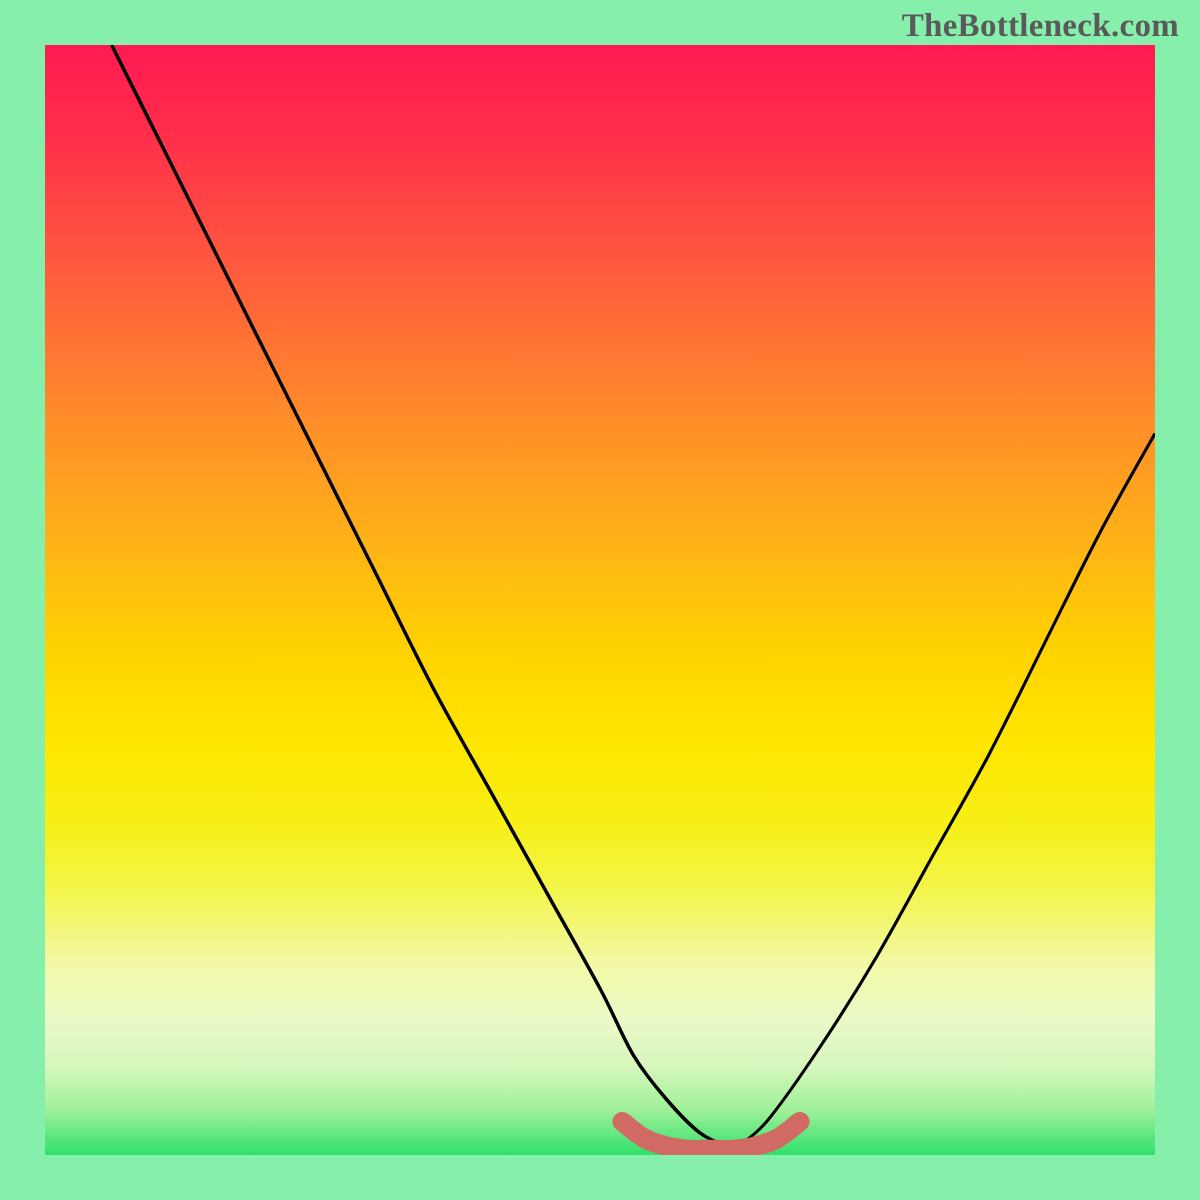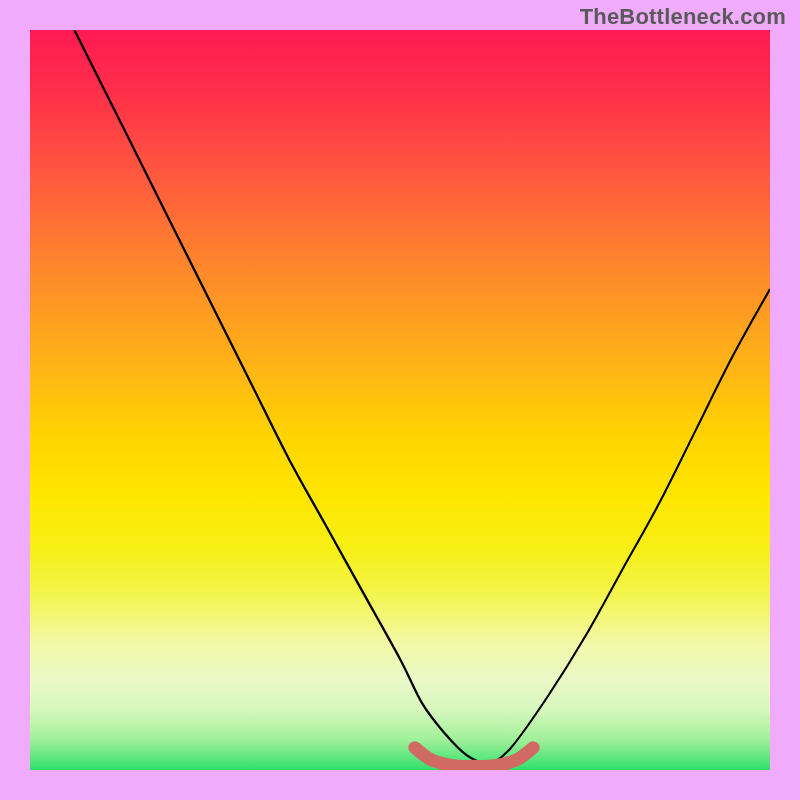--- a/index.html
+++ b/index.html
@@ -8,21 +8,22 @@
     width: 800px;
     height: 800px;
     background: #000;
     font-family: Arial, Helvetica, sans-serif;
     overflow: hidden;
   }
   .frame {
     position: relative;
     width: 800px;
     height: 800px;
-    background: #f0abfc;
+    background: #86efac;
+    font-family: Liberation Serif, serif;
   }
   .watermark {
     position: absolute;
     top: 4px;
     right: 14px;
     color: #5a5a5a;
     font-size: 22px;
     font-weight: 600;
     letter-spacing: 0.2px;
     z-index: 10;

